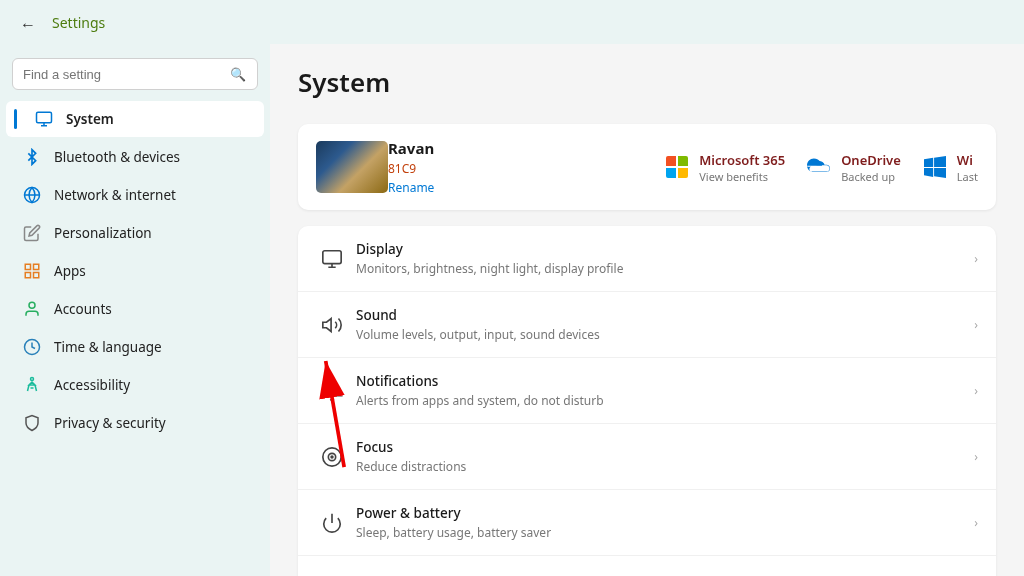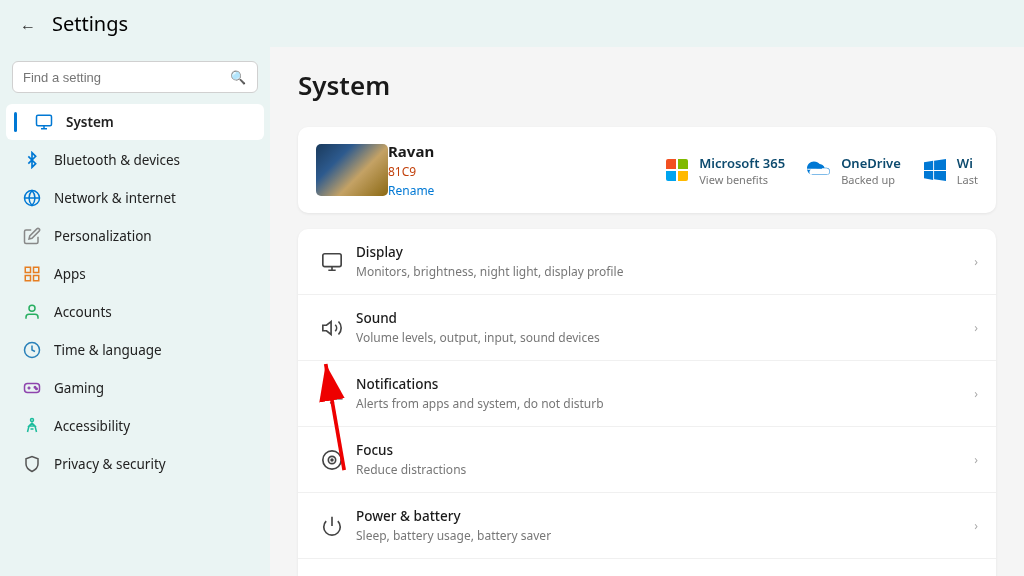--- a/index.html
+++ b/index.html
@@ -26,23 +26,23 @@
       height: 24px;
       display: flex;
       align-items: center;
       justify-content: center;
       border-radius: 4px;
       cursor: pointer;
       font-size: 16px;
       color: #333;
     }
     .title-bar-title {
-      font-size: 20px;
+      font-size: 14px;
       font-weight: 400;
-      color: #000000;
+      color: #4d7c0f;
     }
 
     .main-layout {
       display: flex;
       flex: 1;
       overflow: hidden;
     }
 
     
     .sidebar {
@@ -185,21 +185,21 @@
       width: 28px;
       height: 28px;
       display: flex;
       align-items: center;
       justify-content: center;
       font-size: 18px;
     }
     .service-badge-text .badge-title {
       font-size: 13px;
       font-weight: 600;
-      color: #0c4a6e;
+      color: #7f1d1d;
     }
     .service-badge-text .badge-sub {
       font-size: 11px;
       color: #777;
     }
 
     
     .settings-list {
       margin: 0 28px;
       background: #fff;
@@ -356,32 +356,20 @@
     <div class="sidebar-item">
       <span class="sidebar-icon">
         <svg width="18" height="18" viewBox="0 0 24 24" fill="none" stroke="#2980b9" stroke-width="2">
             <circle cx="12" cy="12" r="10"></circle>
             <path d="M12 6v6l4 2"></path>
           </svg>
       </span>
       <span>Time &amp; language</span>
     </div>
 
-    <div class="sidebar-item">
-      <span class="sidebar-icon">
-        <svg width="18" height="18" viewBox="0 0 24 24" fill="none" stroke="#8e44ad" stroke-width="2">
-            <rect x="2" y="6" width="20" height="12" rx="4"></rect>
-            <line x1="6" y1="12" x2="10" y2="12"></line>
-            <line x1="8" y1="10" x2="8" y2="14"></line>
-            <circle cx="16" cy="11" r="1" fill="#8e44ad"></circle>
-            <circle cx="18" cy="13" r="1" fill="#8e44ad"></circle>
-          </svg>
-      </span>
-      <span>Gaming</span>
-    </div>
 
     <div class="sidebar-item">
       <span class="sidebar-icon">
         <svg width="18" height="18" viewBox="0 0 24 24" fill="none" stroke="#1abc9c" stroke-width="2">
             <circle cx="12" cy="4" r="2"></circle>
             <path d="M12 8l-4 4h8l-4-4zM8 12l-2 8M16 12l2 8M10 16h4"></path>
           </svg>
       </span>
       <span>Accessibility</span>
     </div>

